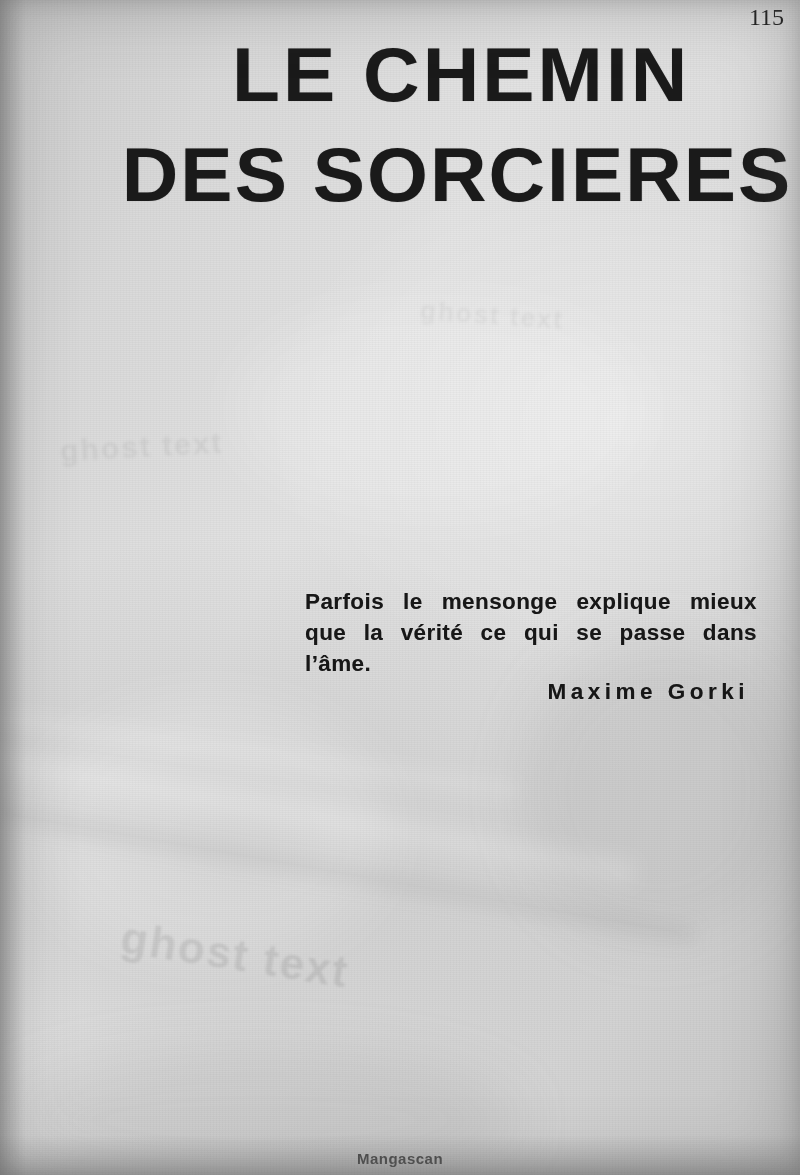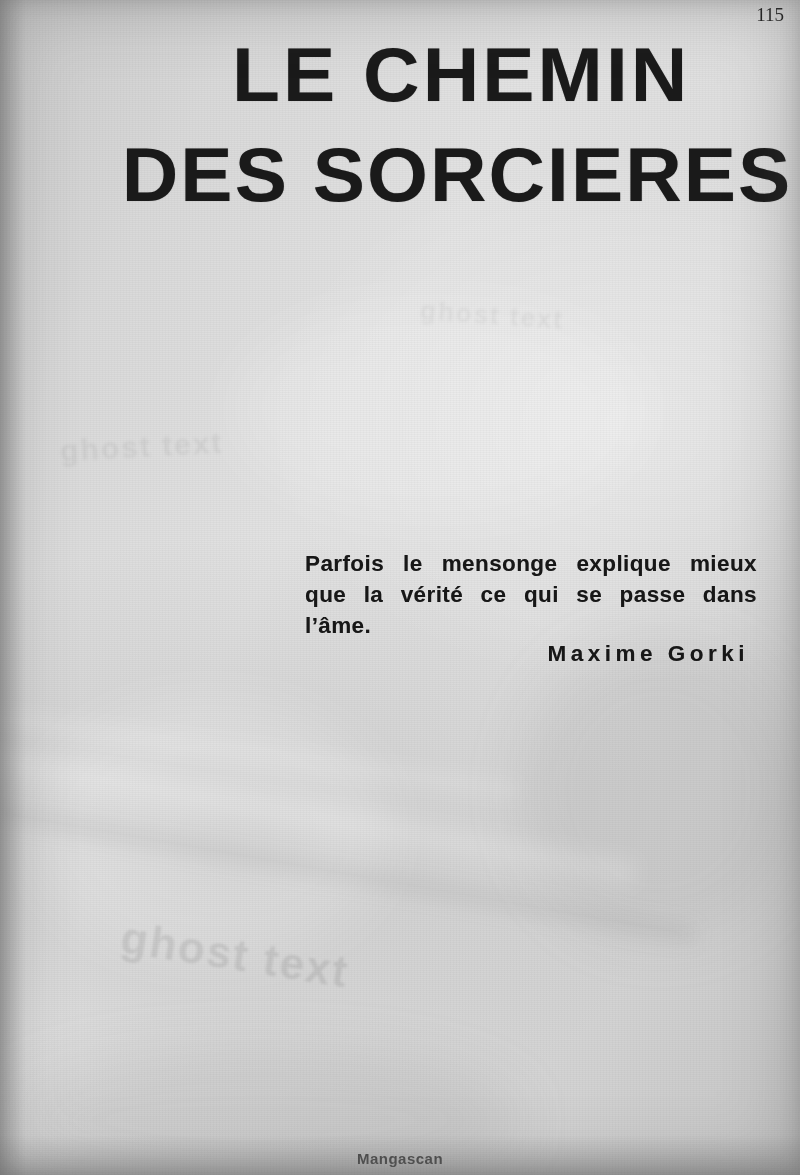--- a/index.html
+++ b/index.html
@@ -88,21 +88,21 @@
   }
   .band-1 { left: -60px; top: 800px; width: 700px; height: 26px; transform: rotate(10deg); }
   .band-2 { left: -60px; top: 860px; width: 760px; height: 18px; transform: rotate(10deg); background: rgba(120,120,120,0.12); }
   .band-3 { left: -40px; top: 745px; width: 560px; height: 14px; transform: rotate(8deg); }
 
   .page-number {
     position: absolute;
     top: 4px;
     right: 16px;
     font-family: "Liberation Serif", serif;
-    font-size: 19px;
+    font-size: 24px;
     color: #1d1d1d;
   }
 
   .title-block {
     position: absolute;
     top: 38px;
     left: 13px;
     width: 800px;
     text-align: center;
     margin-left: 42px;
@@ -138,20 +138,21 @@
   .quote-text {
     font-family: "Liberation Sans", sans-serif;
     font-weight: bold;
     font-size: 22.5px;
     line-height: 1.38;
     color: #171717;
     letter-spacing: 0.4px;
     word-spacing: 3px;
     text-align: justify;
     text-shadow: 0 0 0.6px rgba(0,0,0,0.3);
+    margin-top: 38px;
   }
   .quote-attribution {
     font-family: "Liberation Sans", sans-serif;
     font-weight: bold;
     font-size: 22.5px;
     color: #171717;
     letter-spacing: 4.5px;
     text-align: right;
     padding-right: 8px;
     text-shadow: 0 0 0.6px rgba(0,0,0,0.3);

